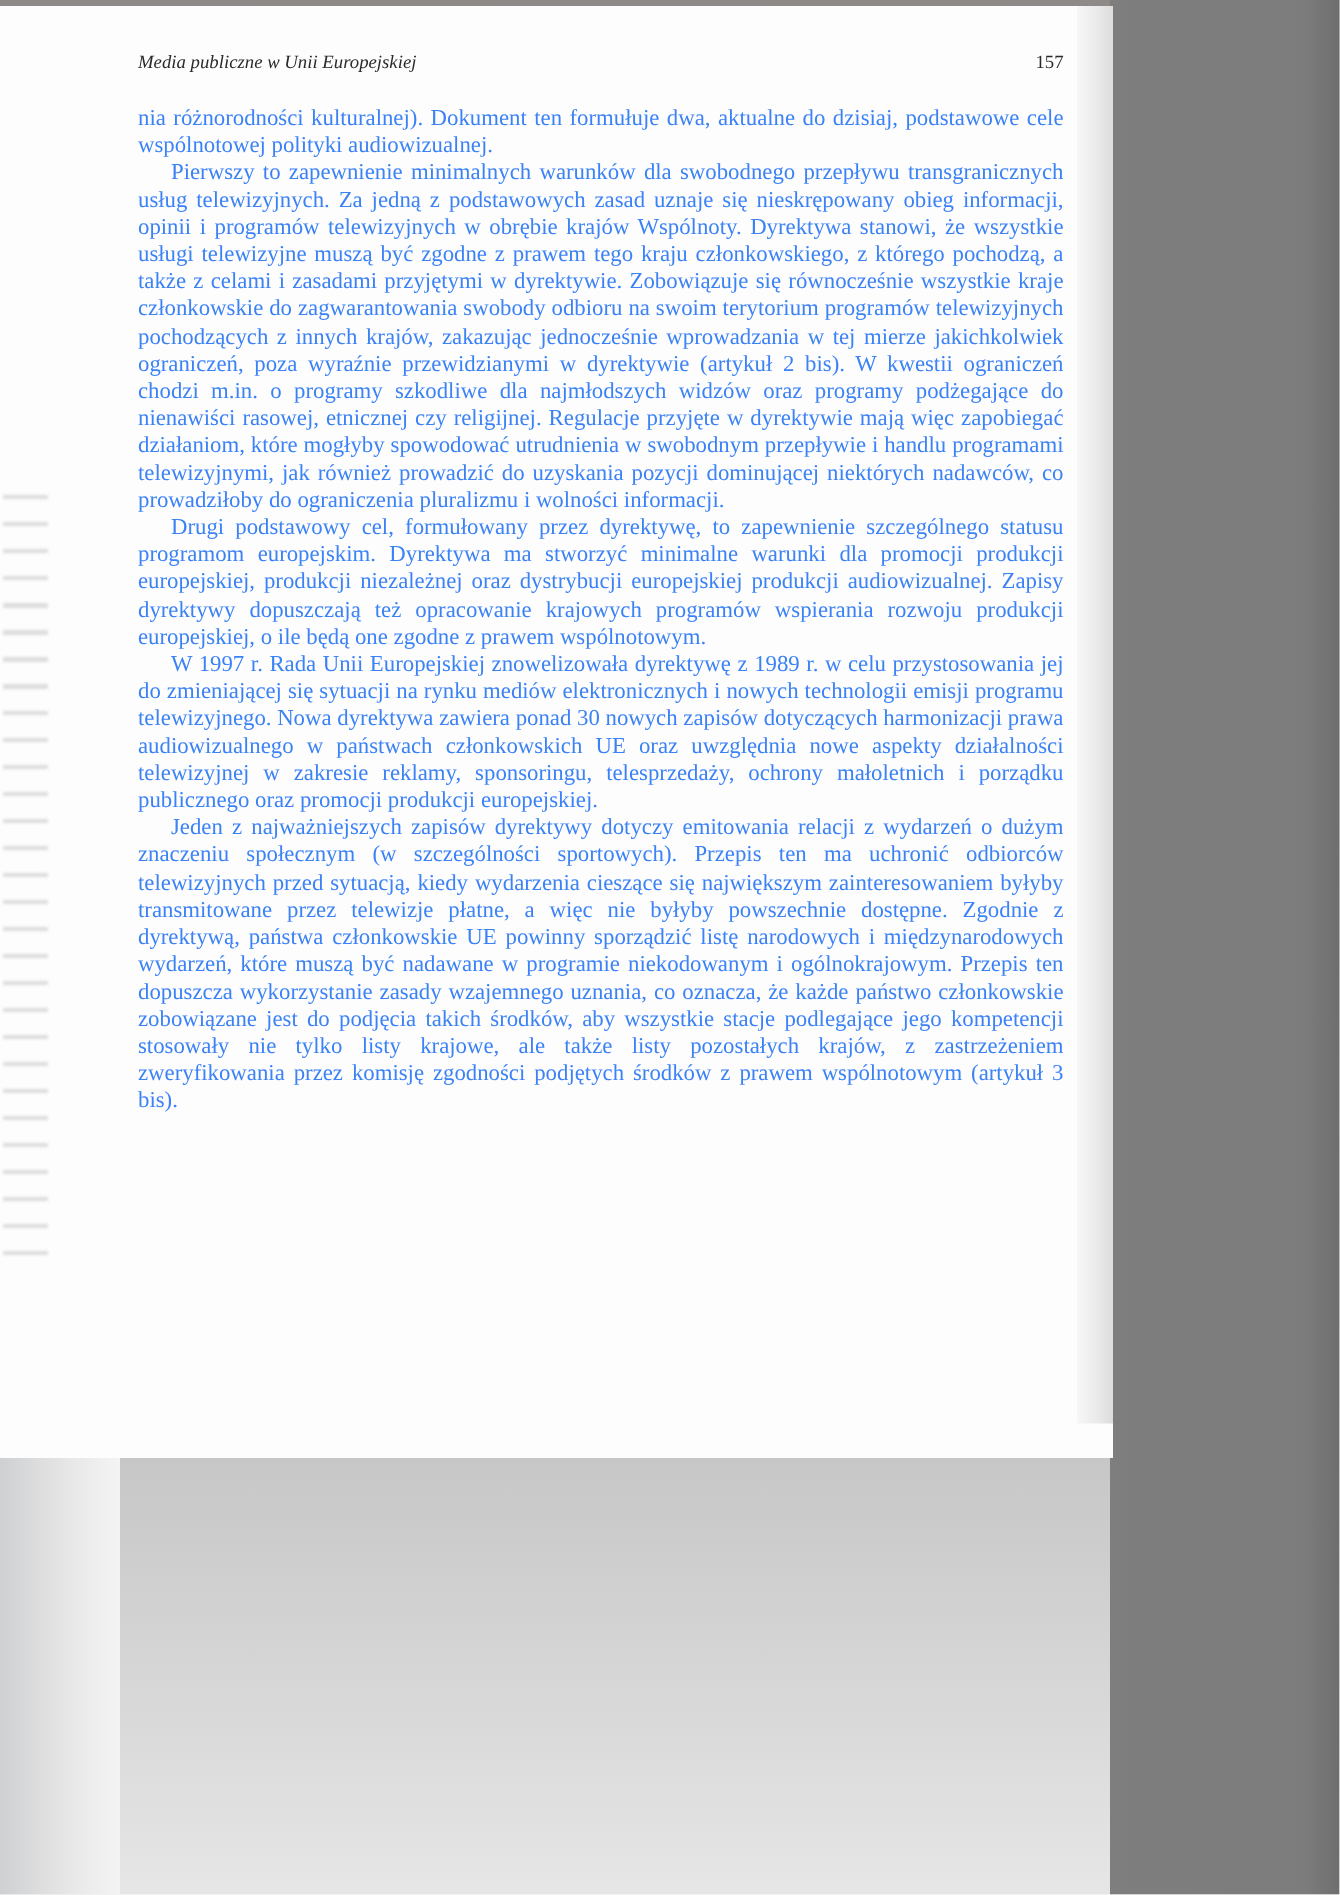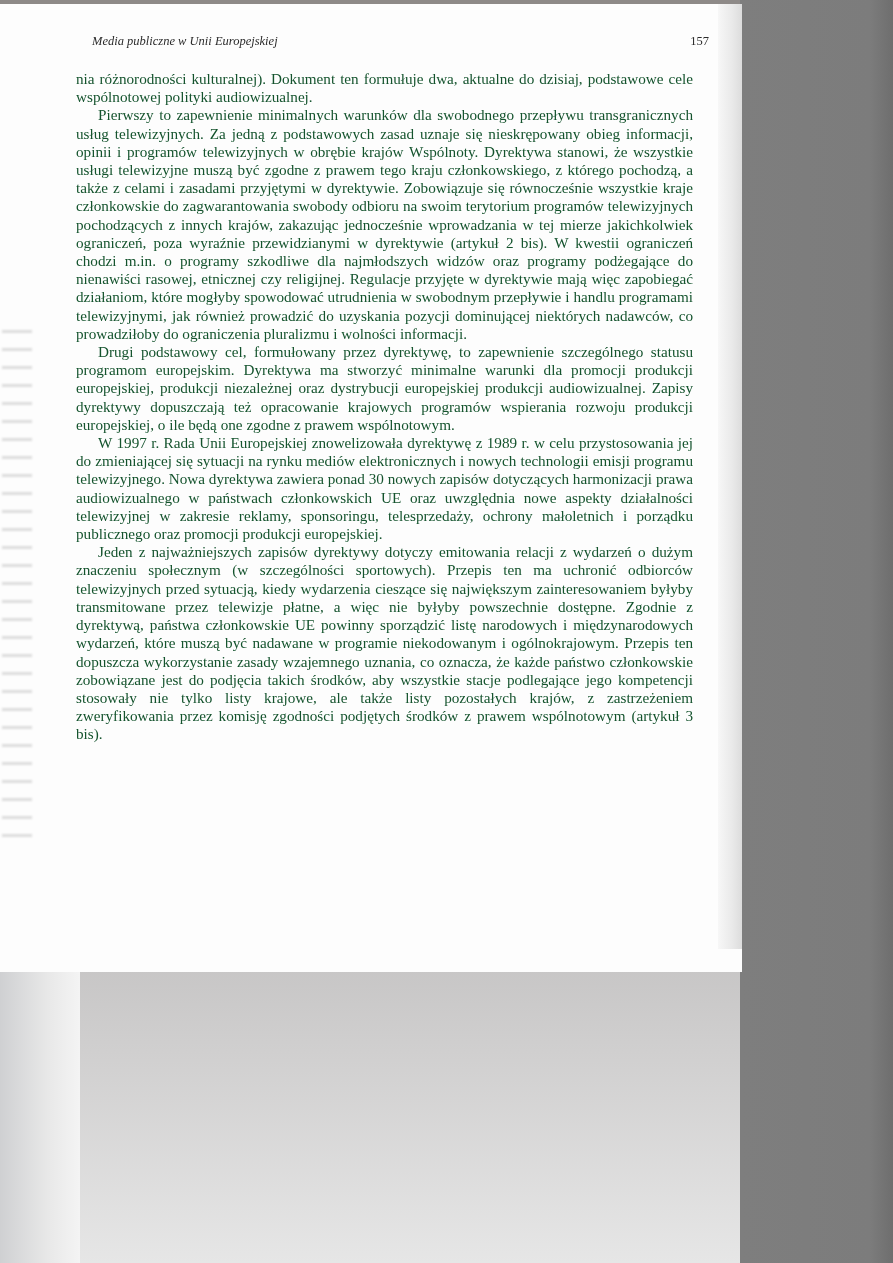--- a/index.html
+++ b/index.html
@@ -34,22 +34,22 @@
     position:absolute; top:34px; left:92px; width:617px; height:20px;
     font-size:12.5px; color:#2a2a2a;
   }
   .running-title {
     position:absolute; left:0; right:0; text-align:left; font-style:italic;
   }
   .page-number {
     position:absolute; right:0; top:0;margin-left:39px;
   }
   .body-text {
-    position:absolute; top:70px; left:76px; width:617px;
-    font-size:15.2px; line-height:18.2px; color:#14532d;
+    position:absolute; top:70px; left:92px; width:617px;
+    font-size:15.2px; line-height:18.2px; color:#3b82f6;
     text-align:justify; text-justify:inter-word;
   }
   .body-text p { margin:0; text-indent:0; }
   .body-text p.indent { text-indent:22px; }
 </style>
 </head>
 <body>
 
 <div class="right-bg"></div>
 <div class="left-strip"></div>

